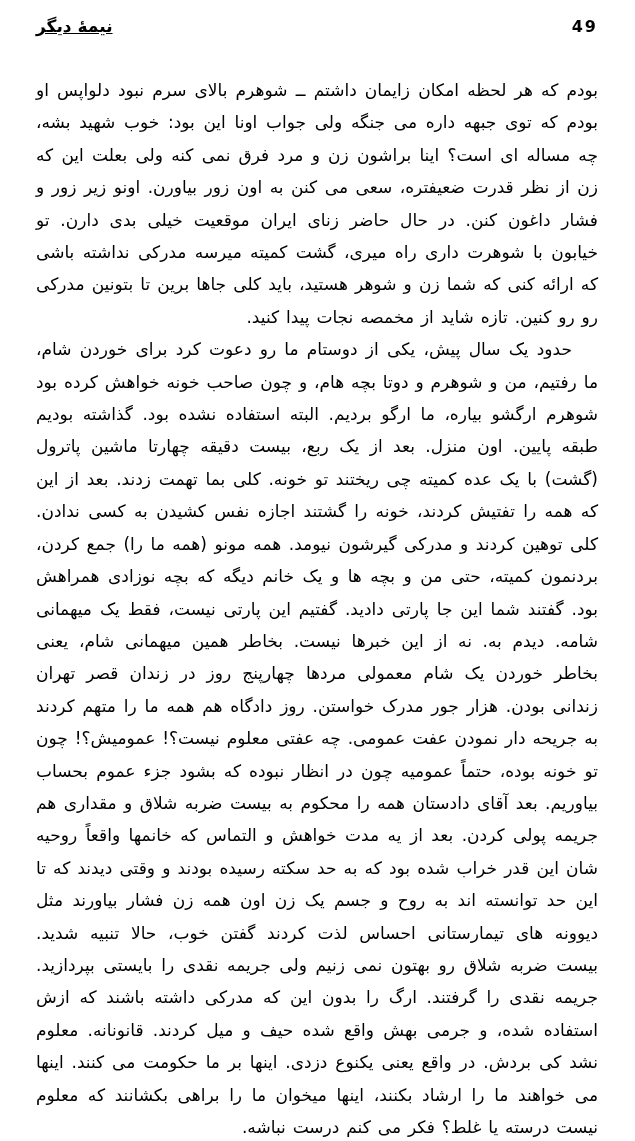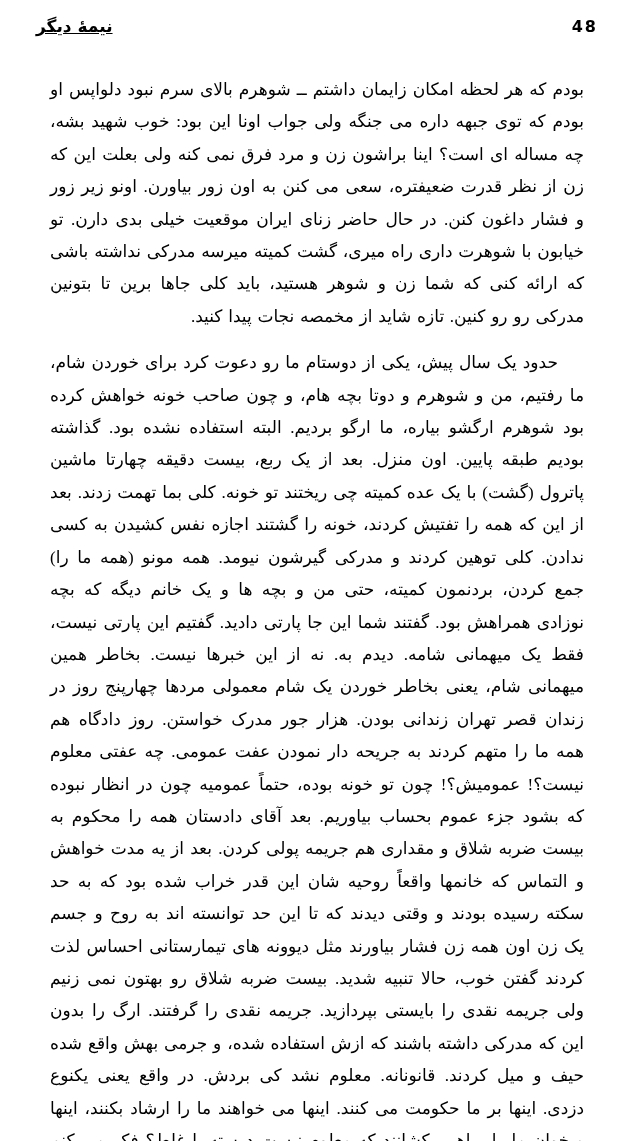--- a/index.html
+++ b/index.html
@@ -36,35 +36,34 @@
     text-decoration: underline;
   }
   .body-text {
     margin-top: 38px;
     font-size: 17px;
     line-height: 32.4px;
     text-align: justify;
     word-spacing: 1.5px;
   }
   .para {
-    margin: 14px;
+    margin: 0;
     text-indent: 26px;
-    font-family: Liberation Serif, serif;
   }
   .para.no-indent {
     text-indent: 0;
   }
 </style>
 </head>
 <body>
 
 <div class="page">
 
   <div class="header">
-    <span class="page-number">48</span>
+    <span class="page-number">49</span>
     <span class="book-title">نیمۀ دیگر</span>
   </div>
 
   <div class="body-text">
     <p class="para no-indent">بودم که هر لحظه امکان زایمان داشتم ــ شوهرم بالای سرم نبود دلواپس او بودم که توی جبهه داره می جنگه ولی جواب اونا این بود: خوب شهید بشه، چه مساله ای است؟ اینا براشون زن و مرد فرق نمی کنه ولی بعلت این که زن از نظر قدرت ضعیفتره، سعی می کنن به اون زور بیاورن. اونو زیر زور و فشار داغون کنن. در حال حاضر زنای ایران موقعیت خیلی بدی دارن. تو خیابون با شوهرت داری راه میری، گشت کمیته میرسه مدرکی نداشته باشی که ارائه کنی که شما زن و شوهر هستید، باید کلی جاها برین تا بتونین مدرکی رو رو کنین. تازه شاید از مخمصه نجات پیدا کنید.</p>
     <p class="para">حدود یک سال پیش، یکی از دوستام ما رو دعوت کرد برای خوردن شام، ما رفتیم، من و شوهرم و دوتا بچه هام، و چون صاحب خونه خواهش کرده بود شوهرم ارگشو بیاره، ما ارگو بردیم. البته استفاده نشده بود. گذاشته بودیم طبقه پایین. اون منزل. بعد از یک ربع، بیست دقیقه چهارتا ماشین پاترول (گشت) با یک عده کمیته چی ریختند تو خونه. کلی بما تهمت زدند. بعد از این که همه را تفتیش کردند، خونه را گشتند اجازه نفس کشیدن به کسی ندادن. کلی توهین کردند و مدرکی گیرشون نیومد. همه مونو (همه ما را) جمع کردن، بردنمون کمیته، حتی من و بچه ها و یک خانم دیگه که بچه نوزادی همراهش بود. گفتند شما این جا پارتی دادید. گفتیم این پارتی نیست، فقط یک میهمانی شامه. دیدم به. نه از این خبرها نیست. بخاطر همین میهمانی شام، یعنی بخاطر خوردن یک شام معمولی مردها چهارپنج روز در زندان قصر تهران زندانی بودن. هزار جور مدرک خواستن. روز دادگاه هم همه ما را متهم کردند به جریحه دار نمودن عفت عمومی. چه عفتی معلوم نیست؟! عمومیش؟! چون تو خونه بوده، حتماً عمومیه چون در انظار نبوده که بشود جزء عموم بحساب بیاوریم. بعد آقای دادستان همه را محکوم به بیست ضربه شلاق و مقداری هم جریمه پولی کردن. بعد از یه مدت خواهش و التماس که خانمها واقعاً روحیه شان این قدر خراب شده بود که به حد سکته رسیده بودند و وقتی دیدند که تا این حد توانسته اند به روح و جسم یک زن اون همه زن فشار بیاورند مثل دیوونه های تیمارستانی احساس لذت کردند گفتن خوب، حالا تنبیه شدید. بیست ضربه شلاق رو بهتون نمی زنیم ولی جریمه نقدی را بایستی بپردازید. جریمه نقدی را گرفتند. ارگ را بدون این که مدرکی داشته باشند که ازش استفاده شده، و جرمی بهش واقع شده حیف و میل کردند. قانونانه. معلوم نشد کی بردش. در واقع یعنی یکنوع دزدی. اینها بر ما حکومت می کنند. اینها می خواهند ما را ارشاد بکنند، اینها میخوان ما را براهی بکشانند که معلوم نیست درسته یا غلط؟ فکر می کنم درست نباشه.</p>
 
   </div>
 
 </div>

